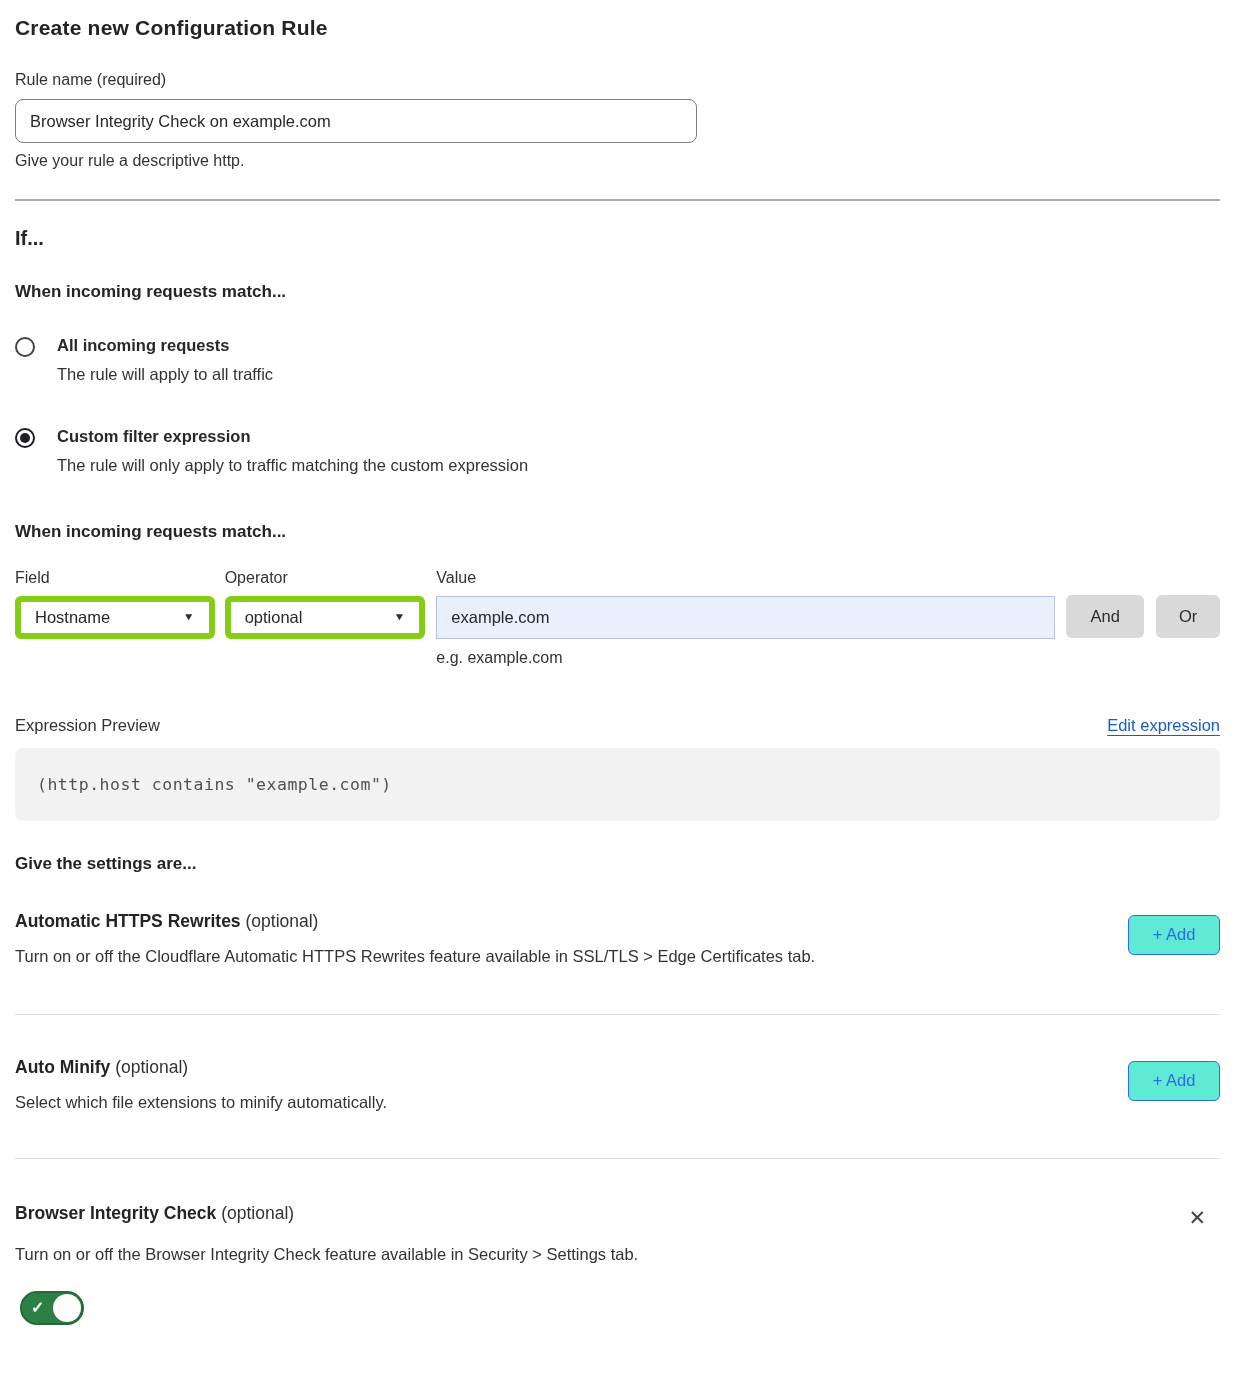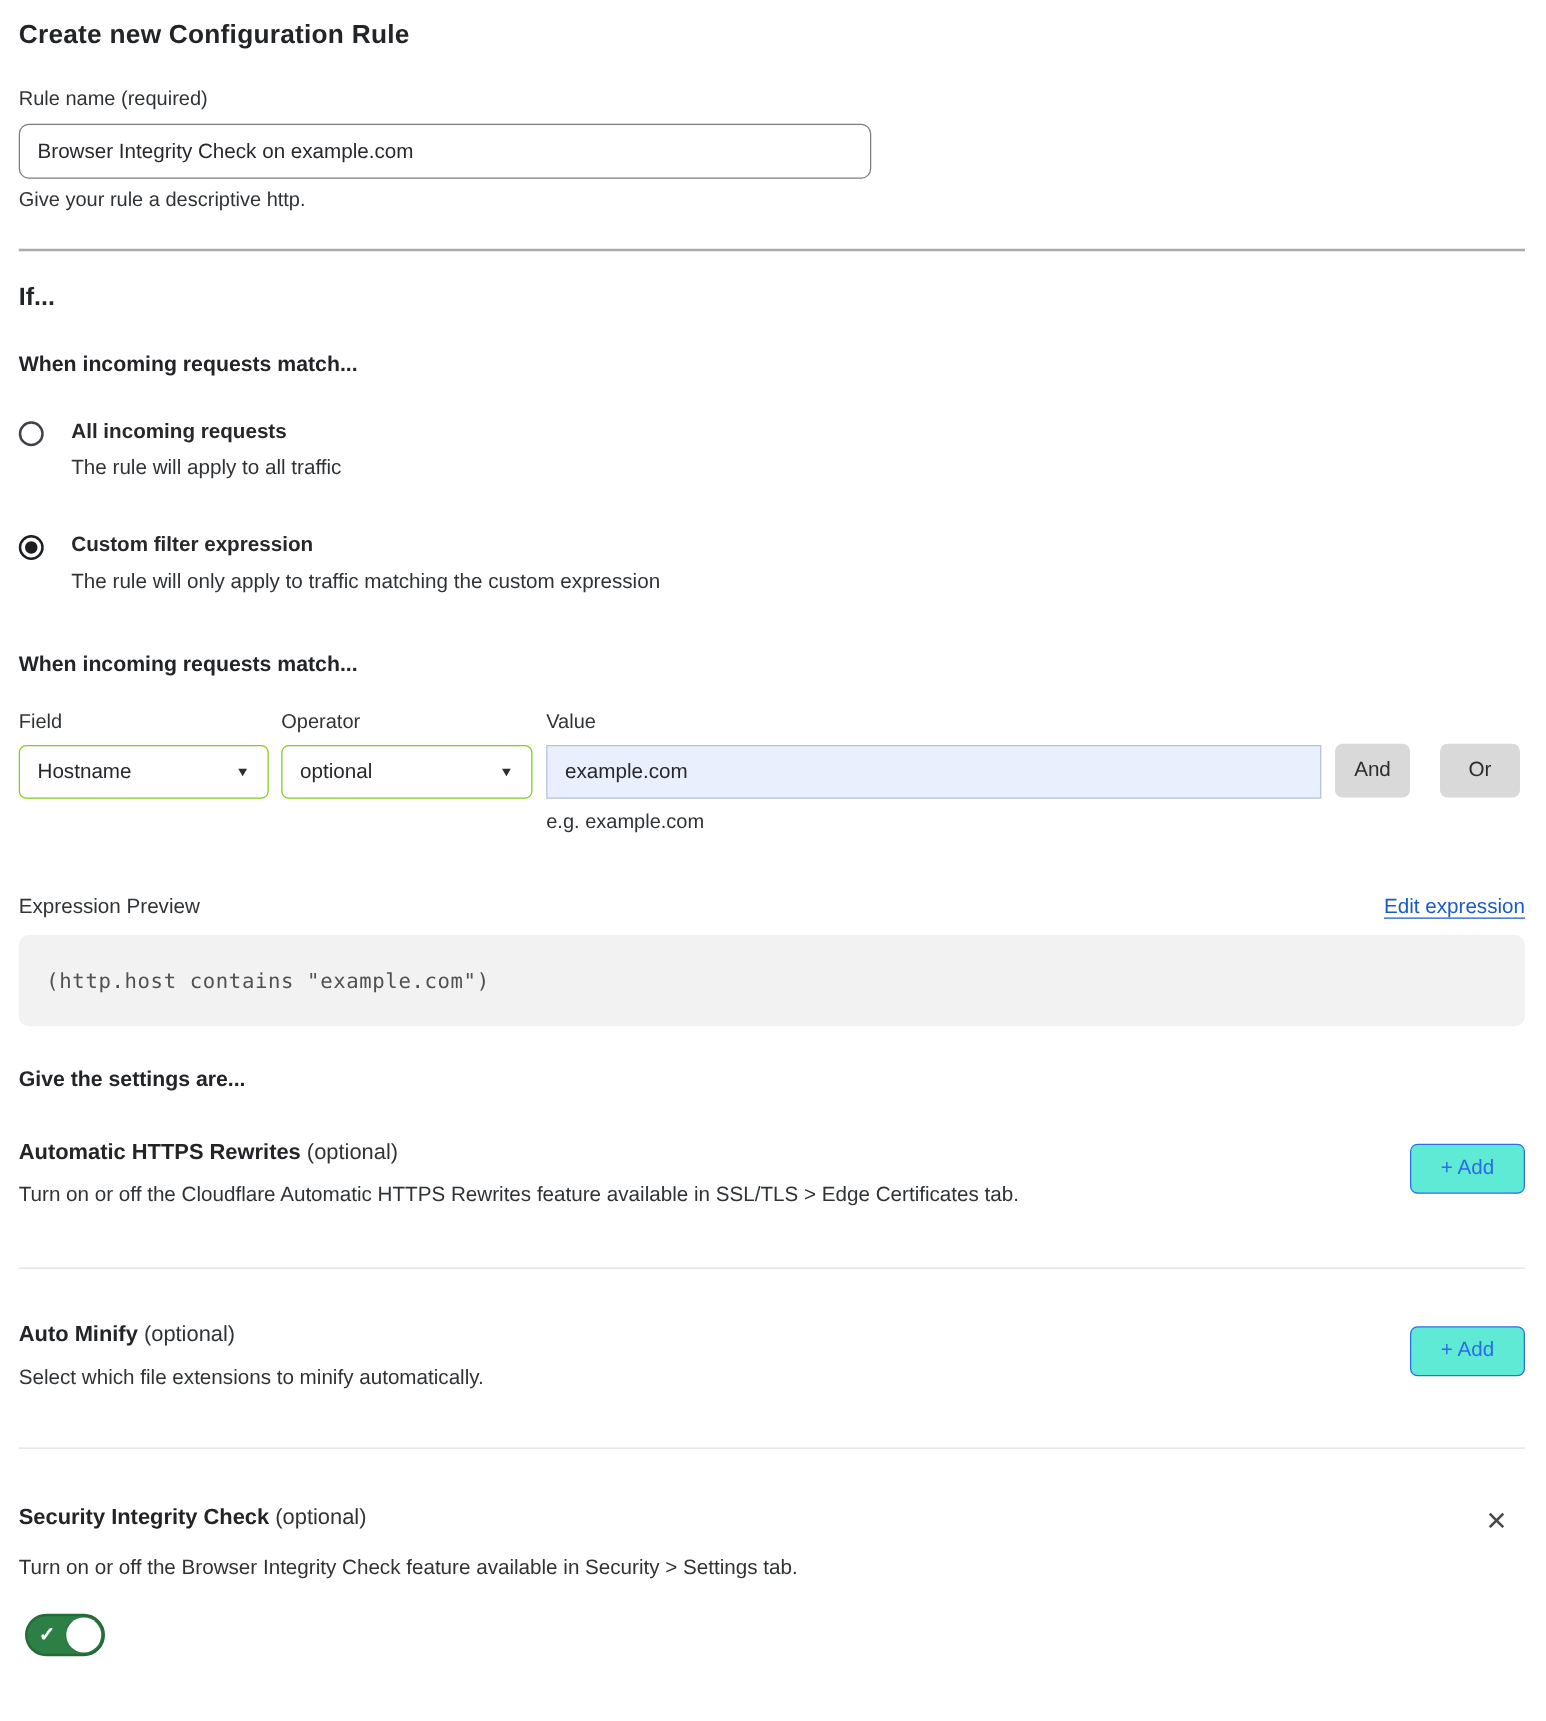--- a/index.html
+++ b/index.html
@@ -47,42 +47,42 @@
   .radio-texts { margin-left: 22px; }
   .radio-label { font-size: 16.5px; font-weight: 700; color: #26282b; line-height: 1.2; }
   .radio-desc { margin-top: 9px; font-size: 16.5px; color: #303336; }
 
   .match-heading-2 { margin-top: 47px; }
 
   .filter-row { margin-top: 27px; display: flex; align-items: flex-start; }
   .filter-col { display: flex; flex-direction: column; }
   .filter-col .col-label { font-size: 16px; color: #303336; margin-bottom: 9px; }
   .select-box {
-    height: 43px; border: 1px solid #84cc16; border-radius: 6px;
+    height: 43px; border: 6px solid #84cc16; border-radius: 6px;
     background: #fff; display: flex; align-items: center;
     padding: 0 14px; cursor: pointer; justify-content: space-between;
   }
   .select-box .select-value { font-size: 16.5px; color: #26282b; }
   .caret-down { font-size: 12px; color: #2b2d30; transform: scaleY(.85); }
   .col-field { width: 200px; margin-right: 10px; }
   .col-operator { width: 201px; margin-right: 11px; }
   .col-value { width: 620px; margin-right: 11px; }
   .value-input {
     height: 43px; border: 1px solid #b7c3dc; border-radius: 0;
     background: var(--value-bg, #e9effc);
     font-family: "Liberation Sans", sans-serif;
     font-size: 16.5px; color: #26282b; padding: 0 14px; outline: none; width: 100%;
   }
   .value-helper { margin-top: 10px; font-size: 16px; color: #303336; }
   .conj-button {
     margin-top: 26px; height: 43px; border: none; border-radius: 6px;
     background: #d9d9d9; color: #2b2d30; font-size: 16.5px;
     font-family: "Liberation Sans", sans-serif; cursor: pointer;
   }
-  .and-button { width: 60px; margin-right: 24px; }
+  .and-button { width: 78px; margin-right: 12px; }
   .or-button { width: 64px; }
 
   .expr-header { margin-top: 49px; display: flex; justify-content: space-between; align-items: baseline; }
   .expr-label { font-size: 16.5px; color: #303336; }
   .edit-expression-link {
     font-size: 16.5px; color: var(--link-blue, #1a5bc7);
     text-decoration: underline; text-underline-offset: 4px; cursor: pointer;
   }
   .expr-panel {
     margin-top: 13px; height: 73px; background: #f2f2f2; border-radius: 8px;
@@ -223,21 +223,21 @@
       <div class="setting-desc">Select which file extensions to minify automatically.</div>
     </div>
     <button class="add-button">+ Add</button>
   </div>
 
   <hr class="section-divider divider-2">
 
   <div class="setting-3">
     <div class="setting-row">
       <div class="setting-title-line">
-        <span class="setting-title">Security Integrity Check</span>
+        <span class="setting-title">Browser Integrity Check</span>
         <span>(optional)</span>
       </div>
       <button class="close-button">✕</button>
     </div>
     <div class="setting-desc">Turn on or off the Browser Integrity Check feature available in Security &gt; Settings tab.</div>
     <div class="toggle" id="bic-toggle">
       <span class="check-glyph">✓</span>
       <span class="knob"></span>
     </div>
   </div>

